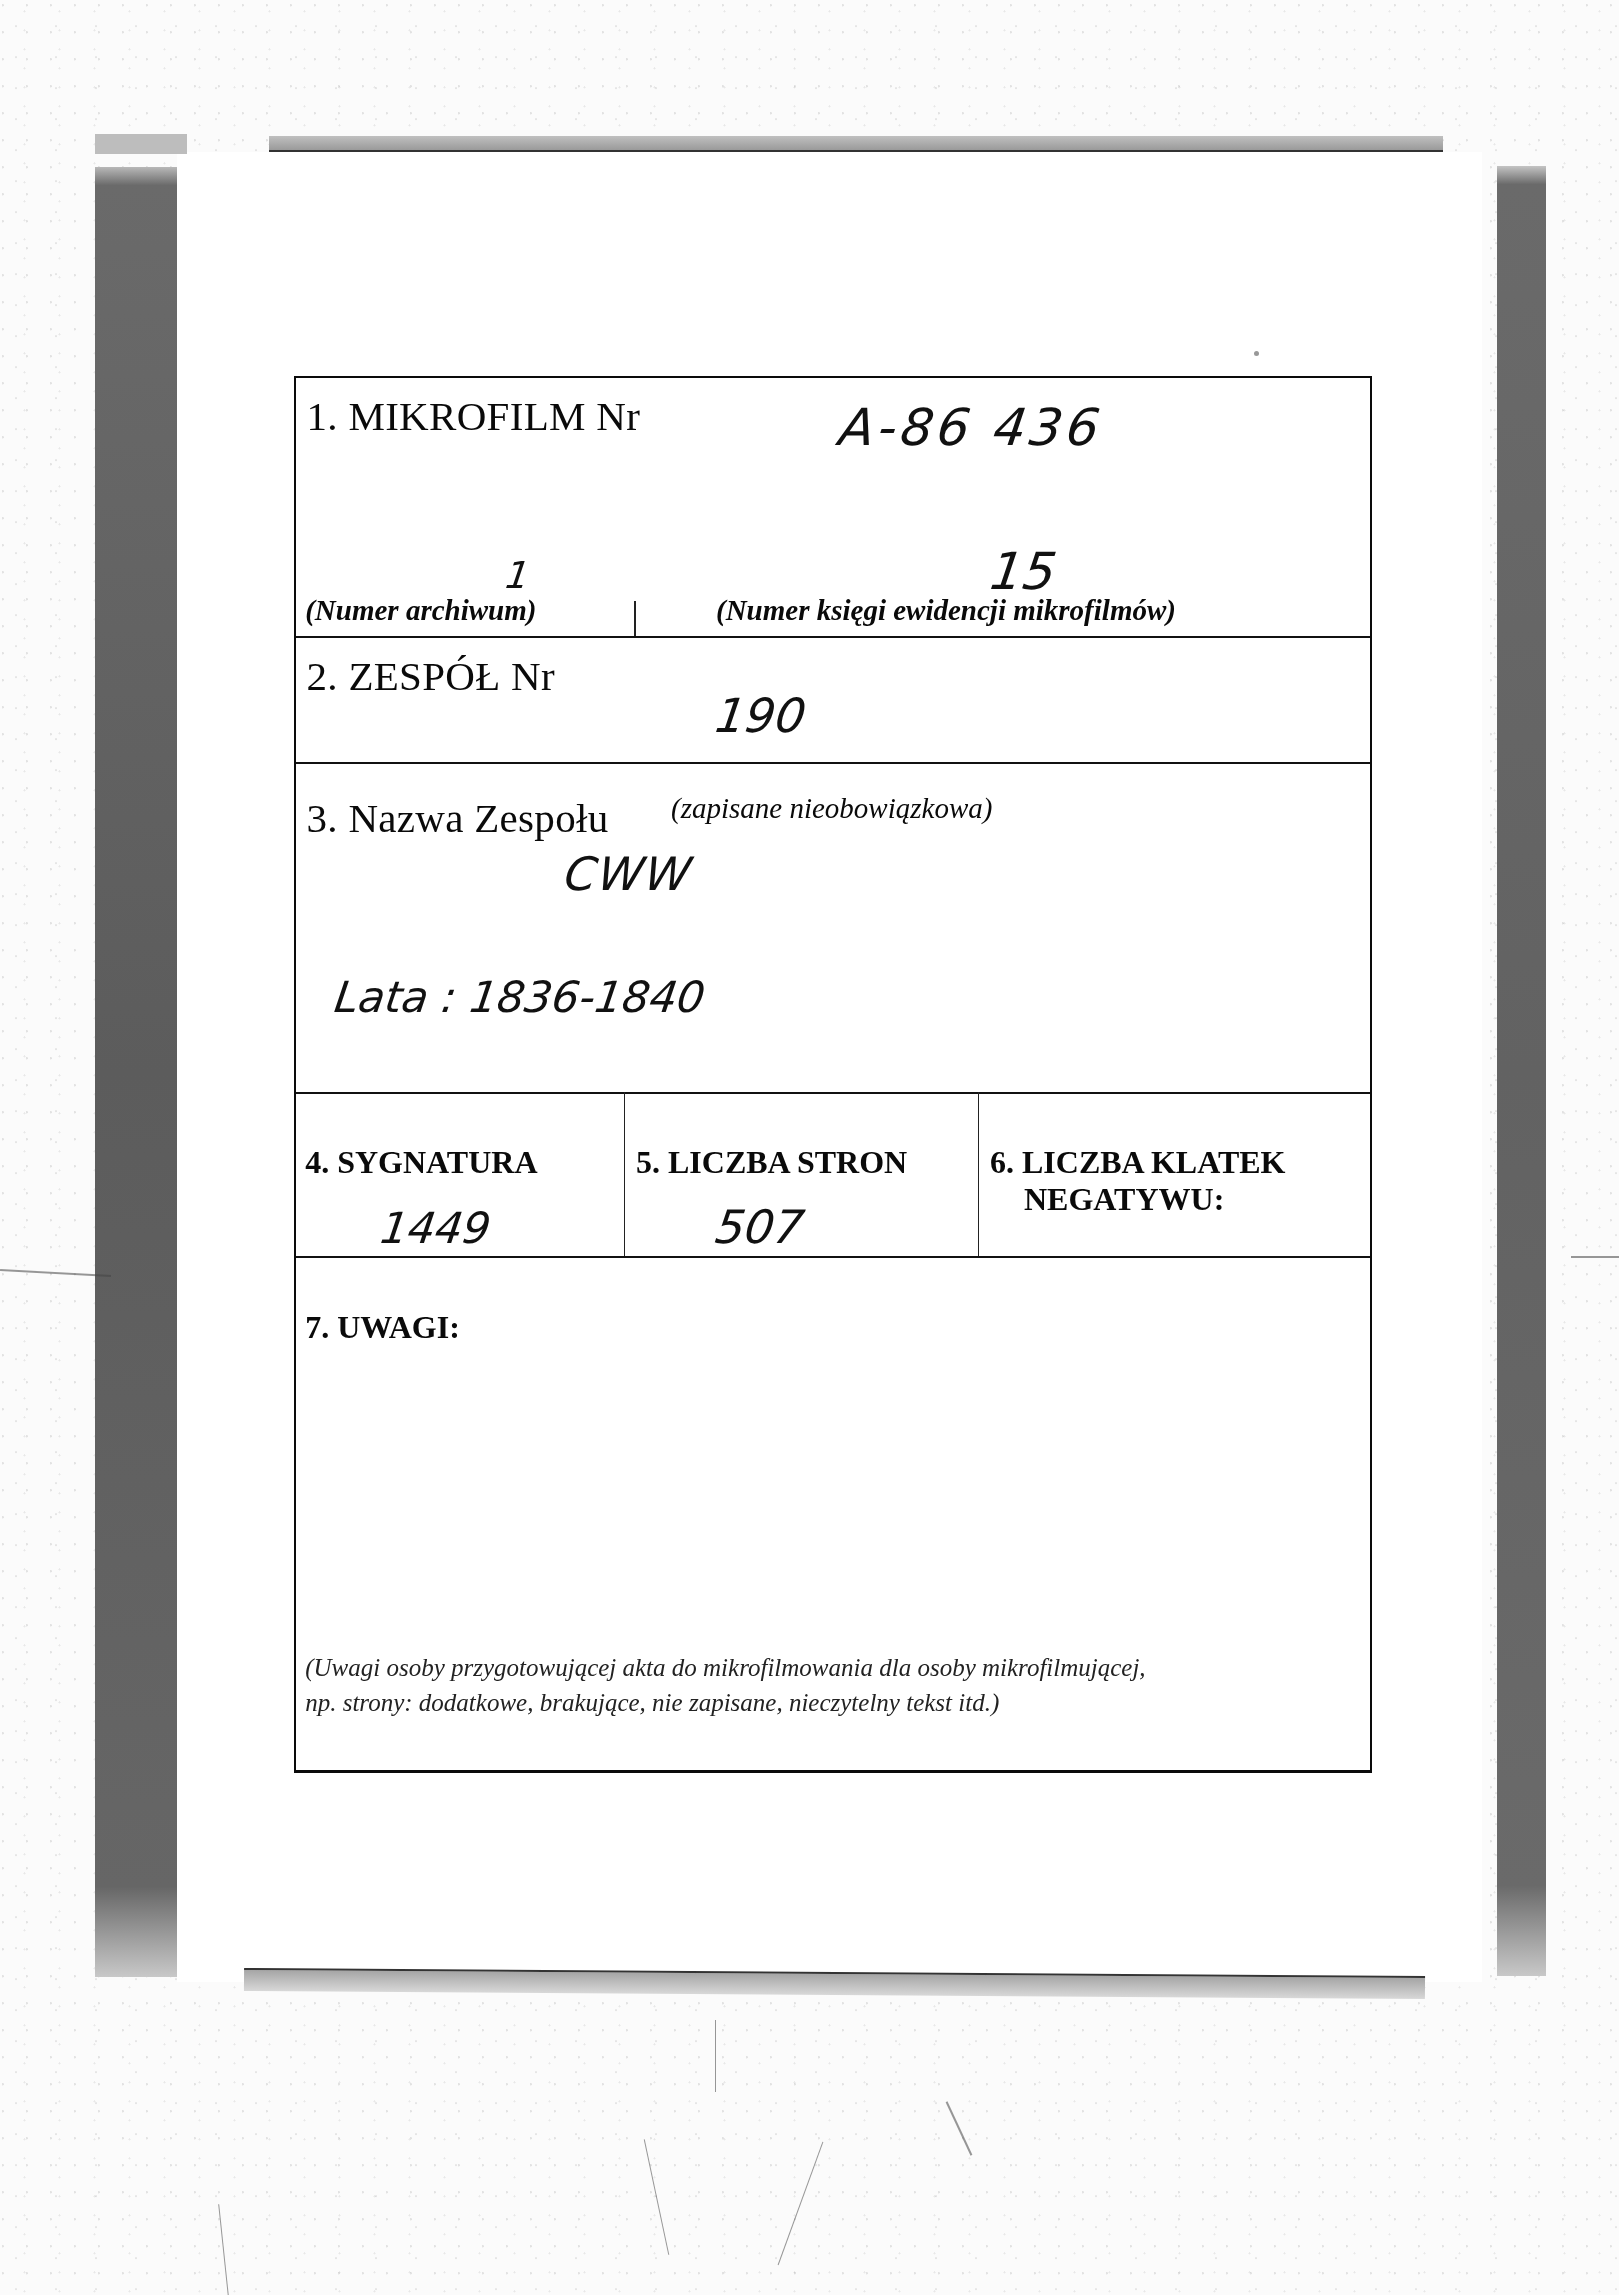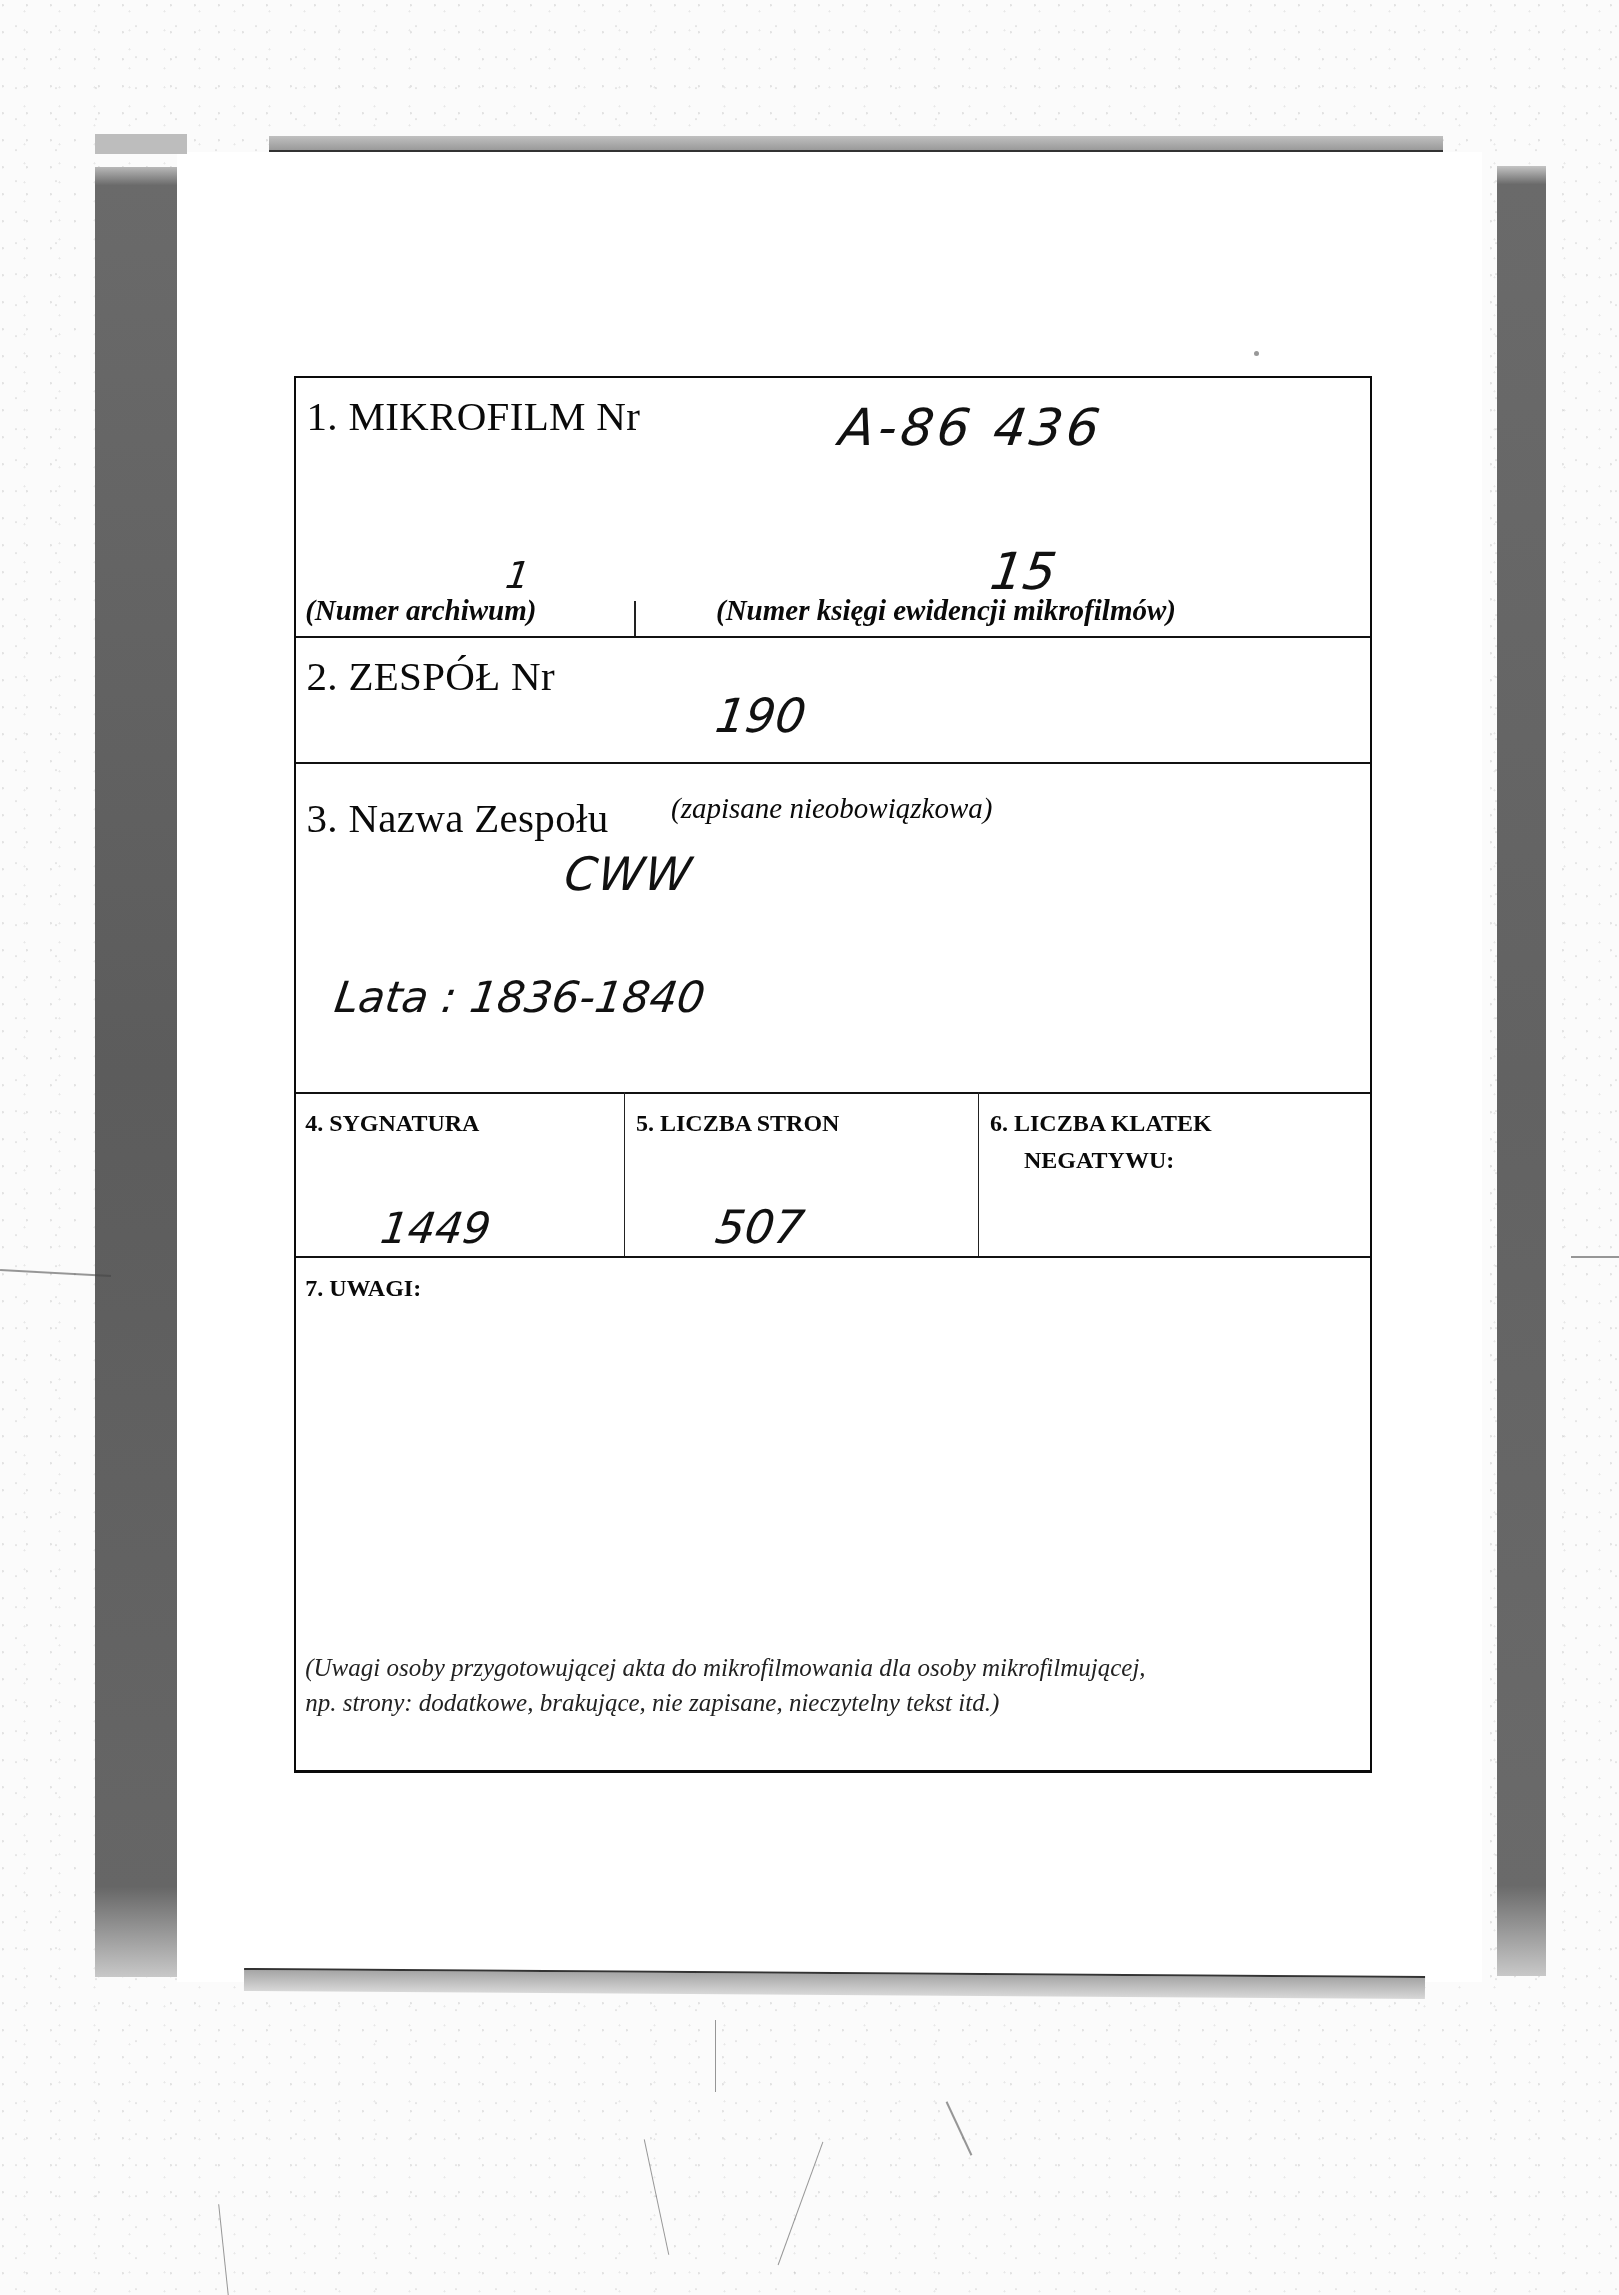--- a/index.html
+++ b/index.html
@@ -54,21 +54,21 @@
     box-sizing:border-box;
   }
   .row { position:absolute; left:0; right:0; border-bottom:2px solid #111; }
   .r1 { top:0; height:258px; }
   .r2 { top:258px; height:126px; }
   .r3 { top:384px; height:330px; }
   .r4 { top:714px; height:164px; }
   .r5 { top:878px; bottom:0; border-bottom:none; }
 
   .label-big { position:absolute; font-weight:normal; font-size:41px; letter-spacing:0.3px; }
-  .label-med { position:absolute; font-weight:bold; font-size:24px; line-height:37px; }
+  .label-med { position:absolute; font-weight:bold; font-size:32px; line-height:37px;margin-top:39px; }
   .italic-sm { position:absolute; font-style:italic; font-size:29px; }
   .italic-xs { position:absolute; font-style:italic; font-size:25px; line-height:35px; color:#222; }
   .hand {
     position:absolute;
     font-family:"DejaVu Sans","Liberation Sans",sans-serif;
     font-weight:200; font-style:italic; color:#111;
     transform:skewX(-8deg);
   }
   .vsep { position:absolute; top:0; bottom:0; border-left:1.3px solid #222; }
 </style>

